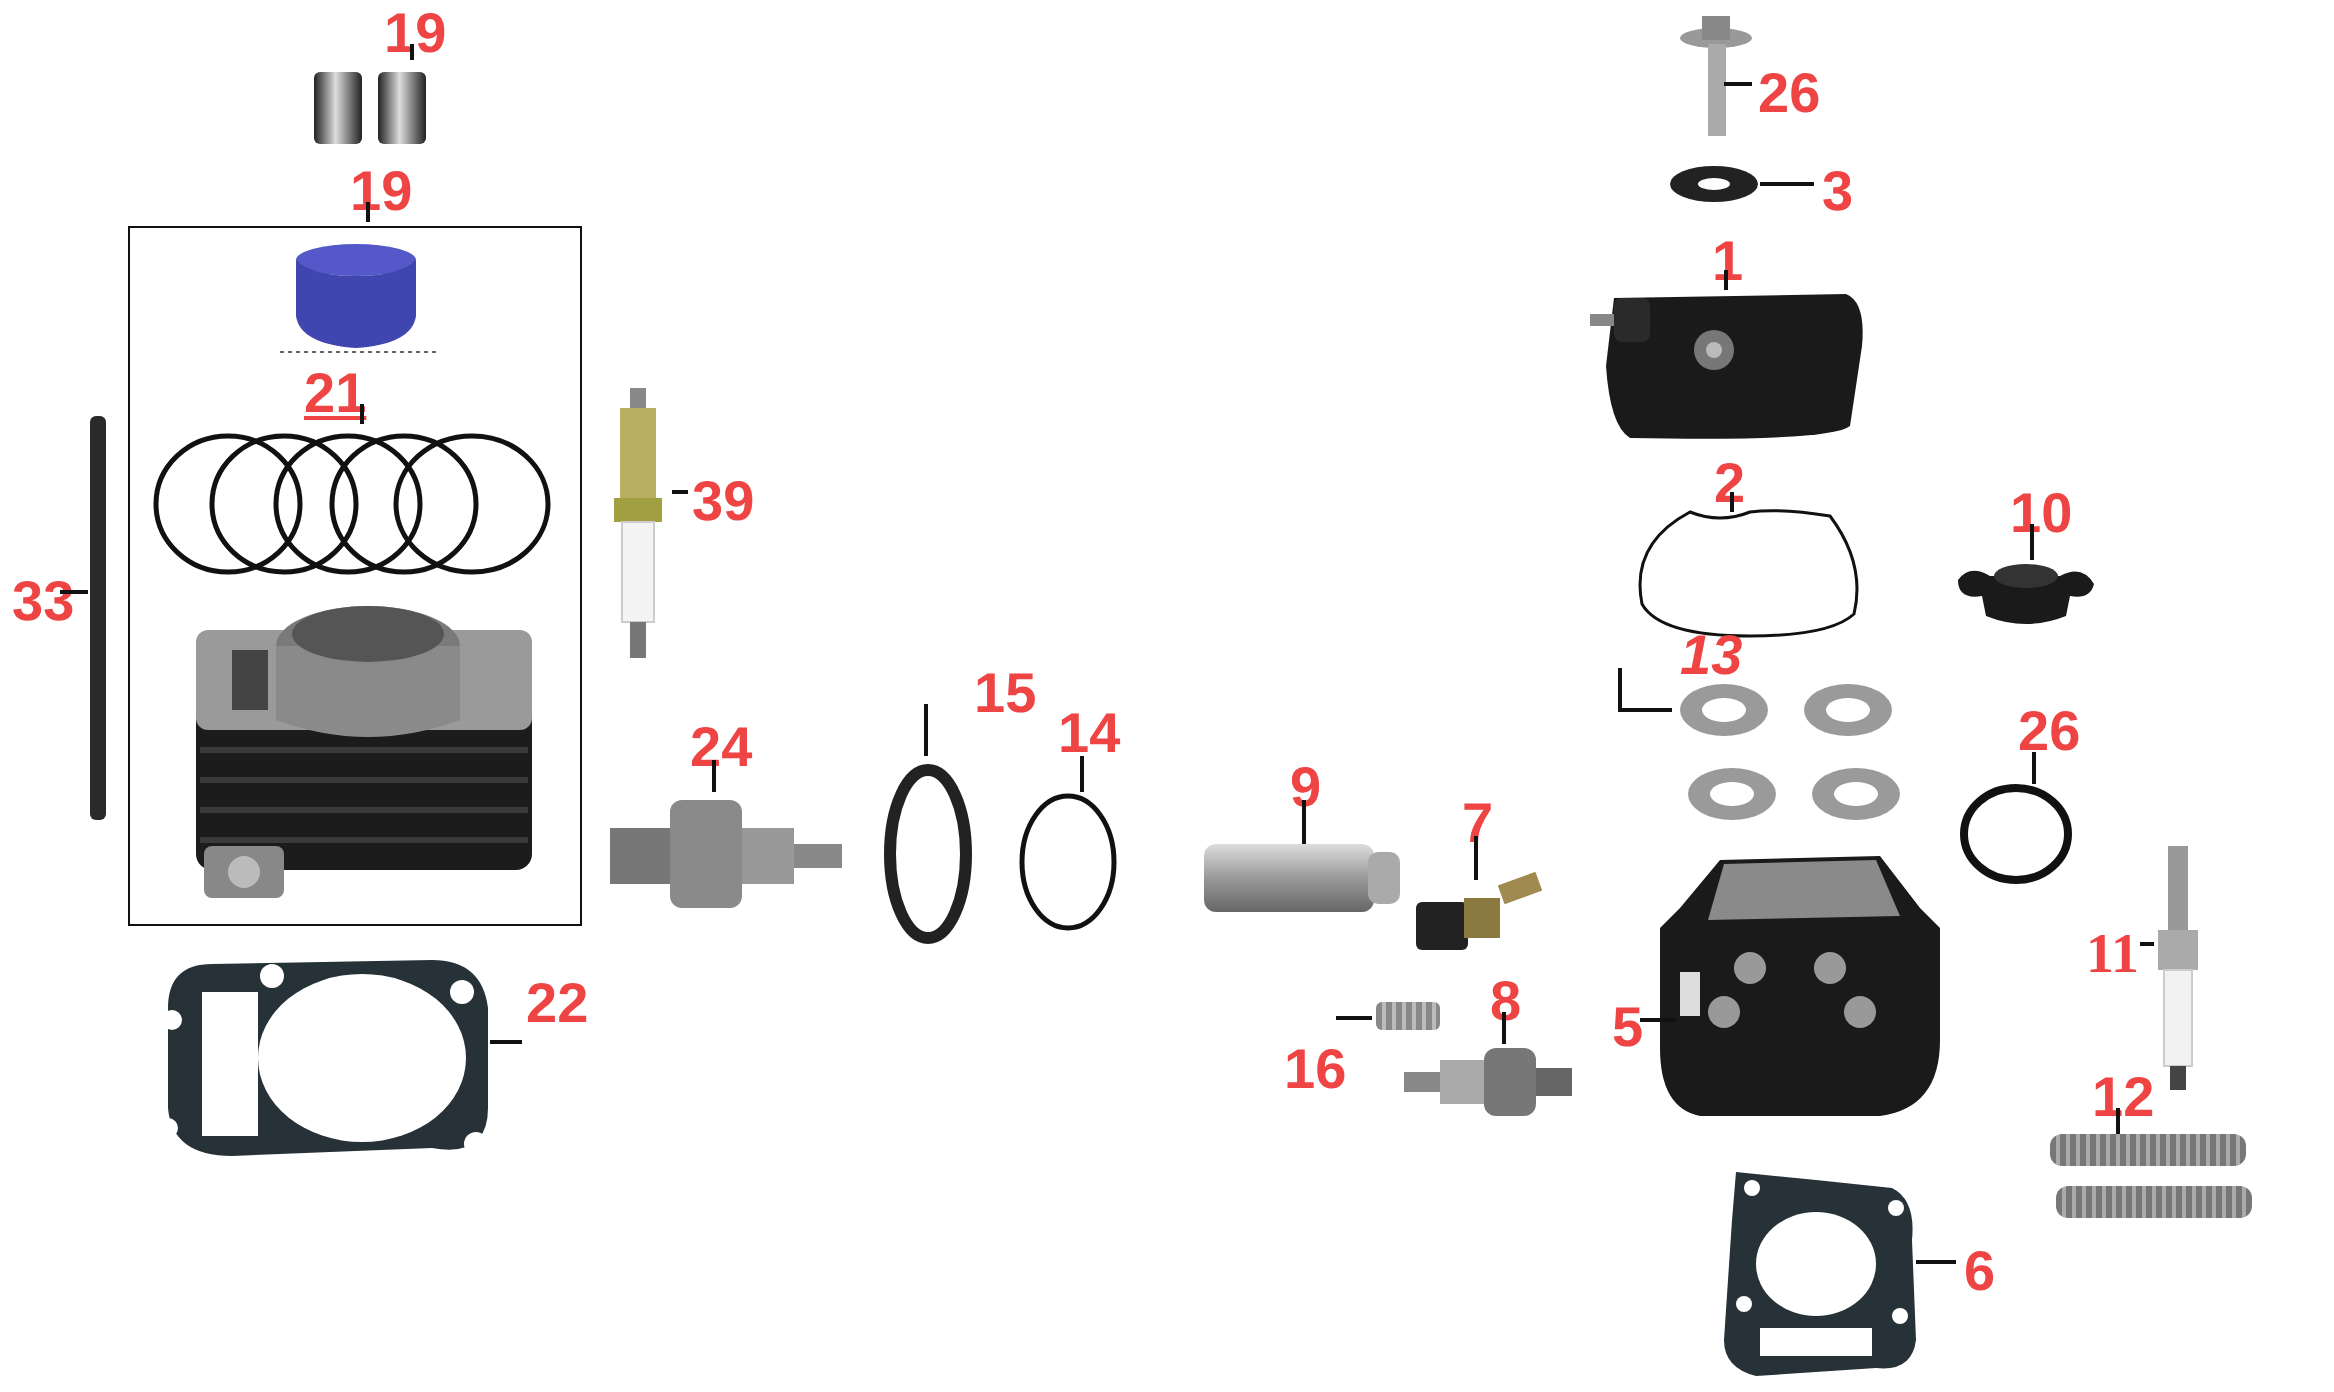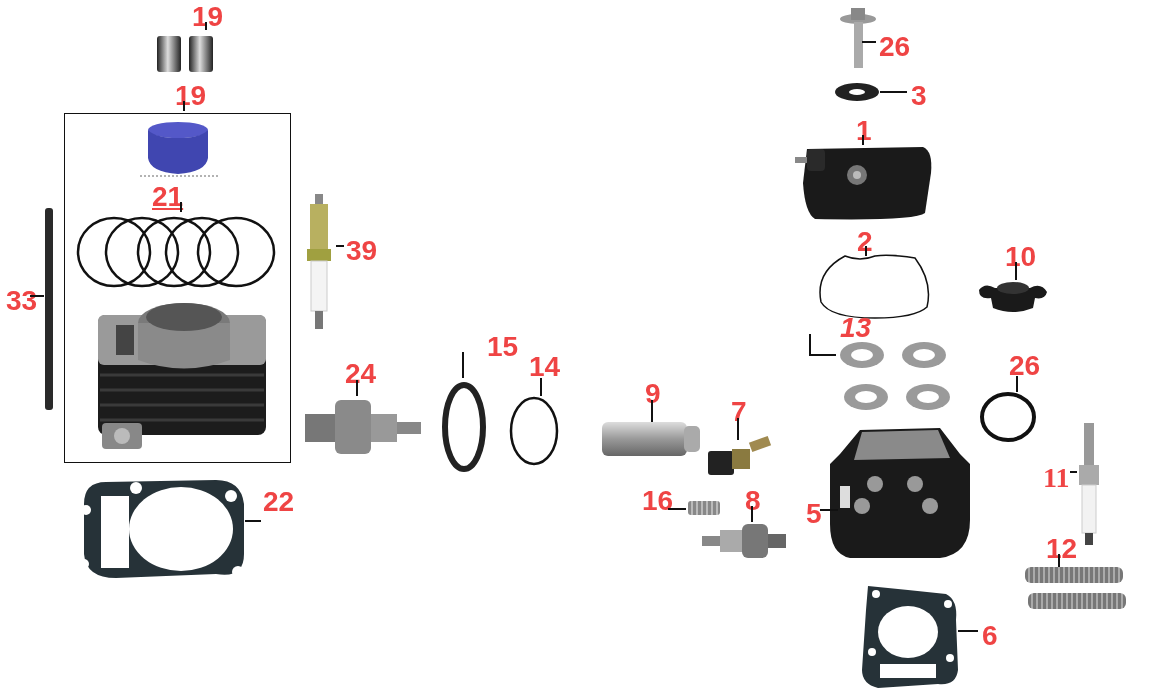--- a/index.html
+++ b/index.html
@@ -130,21 +130,21 @@
 </svg>
 
 <div class="lbl" style="left:731px;top:398px;">7</div>
 <div class="ln" style="left:737px;top:418px;width:1.5px;height:22px;"></div>
 <svg style="left:706px;top:433px;" width="70" height="45">
   <rect x="2" y="18" width="26" height="24" rx="3" fill="#222"></rect>
   <rect x="26" y="16" width="18" height="20" fill="#8a7a40"></rect>
   <rect x="44" y="6" width="20" height="10" fill="#a08a50" transform="rotate(-20 54 11)"></rect>
 </svg>
 
-<div class="lbl" style="left:642px;top:487px;">16</div>
+<div class="lbl" style="left:642px;top:521px;">16</div>
 <div class="ln" style="left:668px;top:508px;width:18px;height:1.5px;"></div>
 <div class="part" style="left:688px;top:501px;width:32px;height:14px;background:repeating-linear-gradient(90deg,#888 0 3px,#bbb 3px 5px);border-radius:3px;"></div>
 
 <div class="lbl" style="left:745px;top:487px;">8</div>
 <div class="ln" style="left:751px;top:506px;width:1.5px;height:16px;"></div>
 <svg style="left:702px;top:520px;" width="86" height="42">
   <rect x="0" y="16" width="18" height="10" fill="#888"></rect>
   <rect x="18" y="10" width="22" height="22" fill="#aaa"></rect>
   <rect x="40" y="4" width="26" height="34" rx="6" fill="#777"></rect>
   <rect x="66" y="14" width="18" height="14" fill="#666"></rect>

